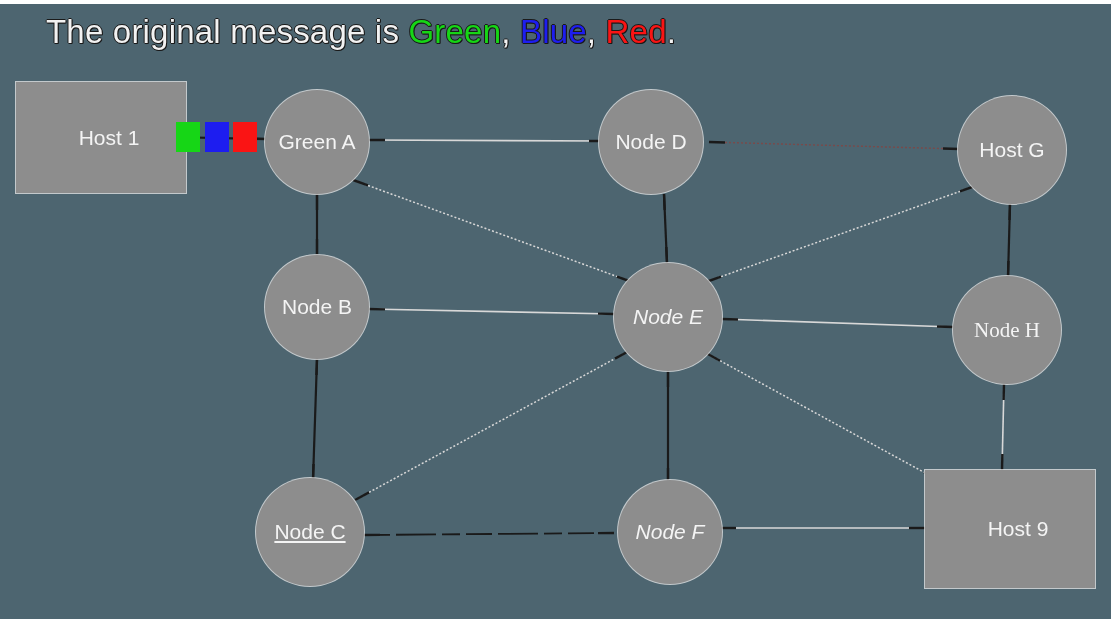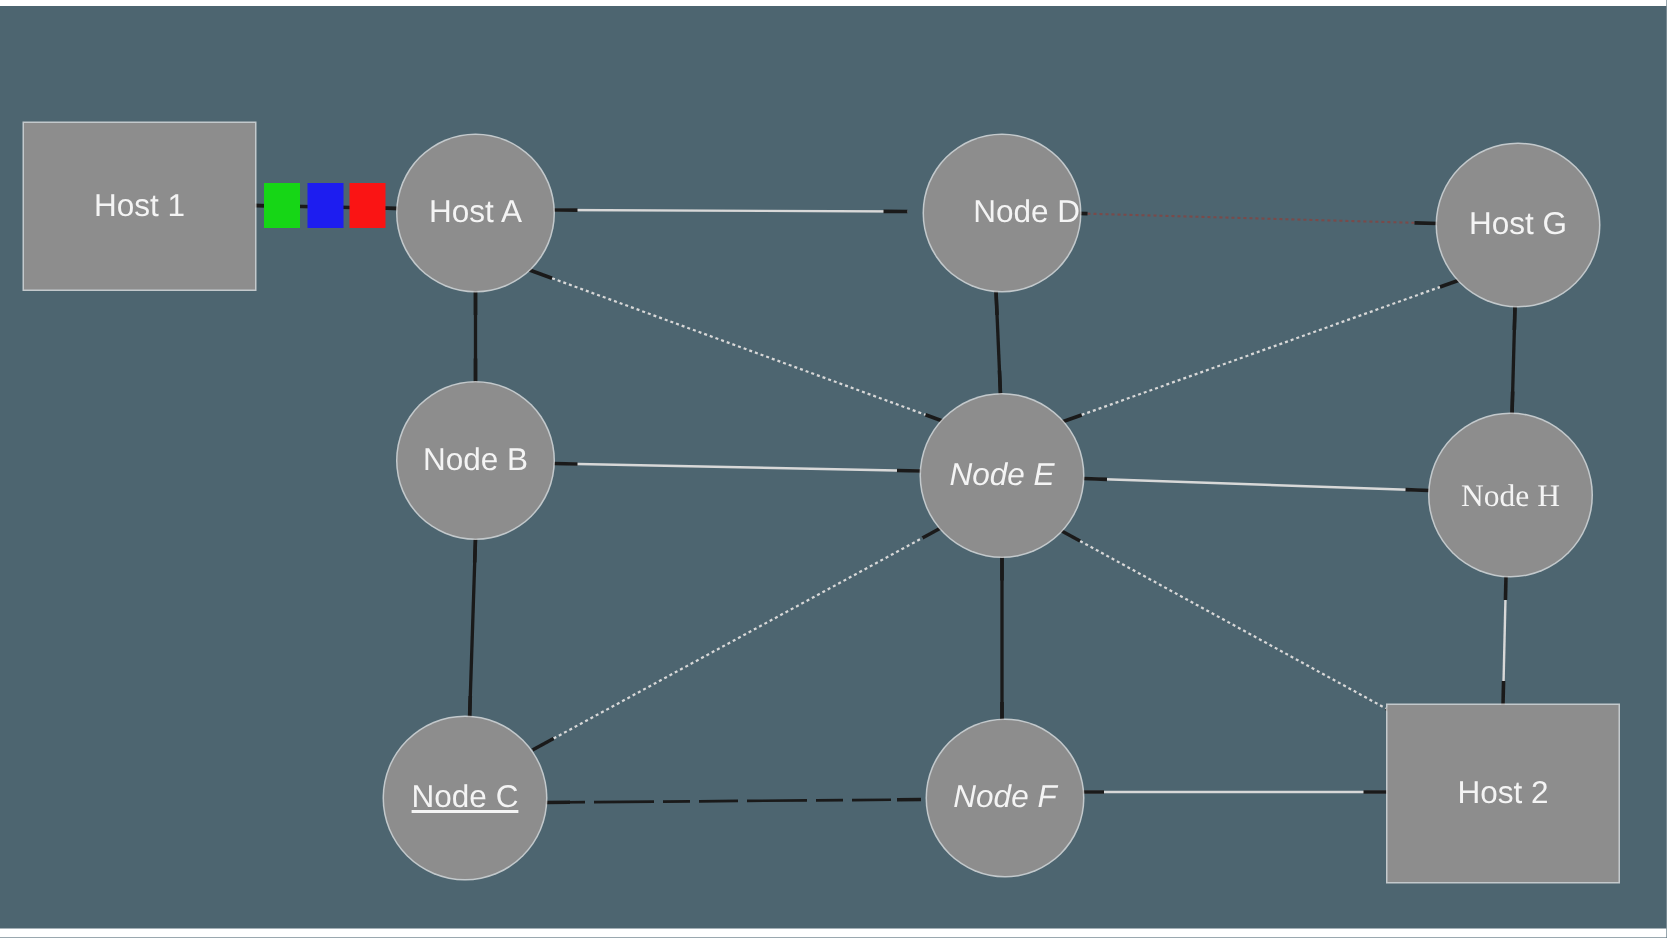--- a/index.html
+++ b/index.html
@@ -42,34 +42,37 @@
     background:#8d8d8d;
     box-shadow:0 0 0 1px rgba(235,235,235,.75);
     display:flex;align-items:center;justify-content:center;
     color:#f4f4f4;font-size:21px;
   }
   .host{
     position:absolute;
     background:#8d8d8d;
     box-shadow:0 0 0 1px rgba(235,235,235,.75);
     display:flex;align-items:center;justify-content:center;
-    color:#f4f4f4;font-size:21px;
+    color:#f4f4f4;font-size:21px;padding-left:16px;
   }
   .packet{
     position:absolute;width:24px;height:30px;
   }
 </style>
 </head>
 <body>
 
 <div id="stage">
 
   <div class="page-edge top"></div>
   <div class="page-edge bottom"></div>
 
+  <div id="title">
+    <span>The original message is </span><span class="w-green">Green</span><span class="punct">, </span><span class="w-blue">Blue</span><span class="punct">, </span><span class="w-red">Red</span><span class="punct">.</span>
+  </div>
 
   <svg id="links" viewBox="0 0 1111 625">
       <line x1="170" y1="137" x2="266" y2="139" stroke="#1a1a1a" stroke-width="2.2"></line>
       <line x1="170" y1="137" x2="185.9965289076498" y2="137.33326101890938" stroke="#1a1a1a" stroke-width="2.4"></line>
       <line x1="266" y1="139" x2="250.0034710923502" y2="138.66673898109062" stroke="#1a1a1a" stroke-width="2.4"></line>
       <line x1="369" y1="140" x2="605" y2="141" stroke="#d8d8d8" stroke-width="1.6"></line>
       <line x1="369" y1="140" x2="384.99985636504823" y2="140.0677960015468" stroke="#1a1a1a" stroke-width="2.4"></line>
       <line x1="605" y1="141" x2="589.0001436349518" y2="140.9322039984532" stroke="#1a1a1a" stroke-width="2.4"></line>
       <line x1="317" y1="194" x2="317" y2="255" stroke="#1a1a1a" stroke-width="2.2"></line>
       <line x1="317" y1="194" x2="317" y2="210" stroke="#1a1a1a" stroke-width="2.4"></line>
@@ -113,48 +116,48 @@
       <line x1="1004" y1="384" x2="1002" y2="470" stroke="#d8d8d8" stroke-width="1.6"></line>
       <line x1="1004" y1="384" x2="1003.6280075560197" y2="399.9956750911495" stroke="#1a1a1a" stroke-width="2.4"></line>
       <line x1="1002" y1="470" x2="1002.3719924439803" y2="454.0043249088505" stroke="#1a1a1a" stroke-width="2.4"></line>
       <line x1="720" y1="528" x2="925" y2="528" stroke="#d8d8d8" stroke-width="1.6"></line>
       <line x1="720" y1="528" x2="736" y2="528" stroke="#1a1a1a" stroke-width="2.4"></line>
       <line x1="925" y1="528" x2="909" y2="528" stroke="#1a1a1a" stroke-width="2.4"></line>
     </svg>
 
   <div id="node-layer">
       <div class="node" style="left: 265px; top: 90px; width: 104px; height: 104px;">
-        <span>Host A</span>
+        <span>Green A</span>
       </div>
       <div class="node" style="left: 265px; top: 255px; width: 104px; height: 104px;">
         <span>Node B</span>
       </div>
       <div class="node" style="left: 256px; top: 478px; width: 108px; height: 108px; text-decoration: underline;">
         <span>Node C</span>
       </div>
-      <div class="node" style="left: 616px; top: 90px; width: 104px; height: 104px; justify-content: flex-end;">
+      <div class="node" style="left: 599px; top: 90px; width: 104px; height: 104px;">
         <span>Node D</span>
       </div>
       <div class="node" style="left: 614px; top: 263px; width: 108px; height: 108px; font-style: italic;">
         <span>Node E</span>
       </div>
       <div class="node" style="left: 618px; top: 480px; width: 104px; height: 104px; font-style: italic;">
         <span>Node F</span>
       </div>
       <div class="node" style="left: 958px; top: 96px; width: 108px; height: 108px;">
         <span>Host G</span>
       </div>
       <div class="node" style="left: 953px; top: 276px; width: 108px; height: 108px; font-family: Liberation Serif, serif;">
         <span>Node H</span>
       </div>
       <div class="host" style="left: 16px; top: 82px; width: 154px; height: 111px;">
         <span>Host 1</span>
       </div>
       <div class="host" style="left: 925px; top: 470px; width: 154px; height: 118px;">
-        <span>Host 2</span>
+        <span>Host 9</span>
       </div>
     </div>
   <div id="packet-layer">
       <div class="packet" style="left: 176px; top: 122px; background: rgb(22, 214, 22);"></div>
       <div class="packet" style="left: 205px; top: 122px; background: rgb(29, 29, 240);"></div>
       <div class="packet" style="left: 233px; top: 122px; background: rgb(250, 20, 20);"></div>
     </div>
 
 </div>
 

